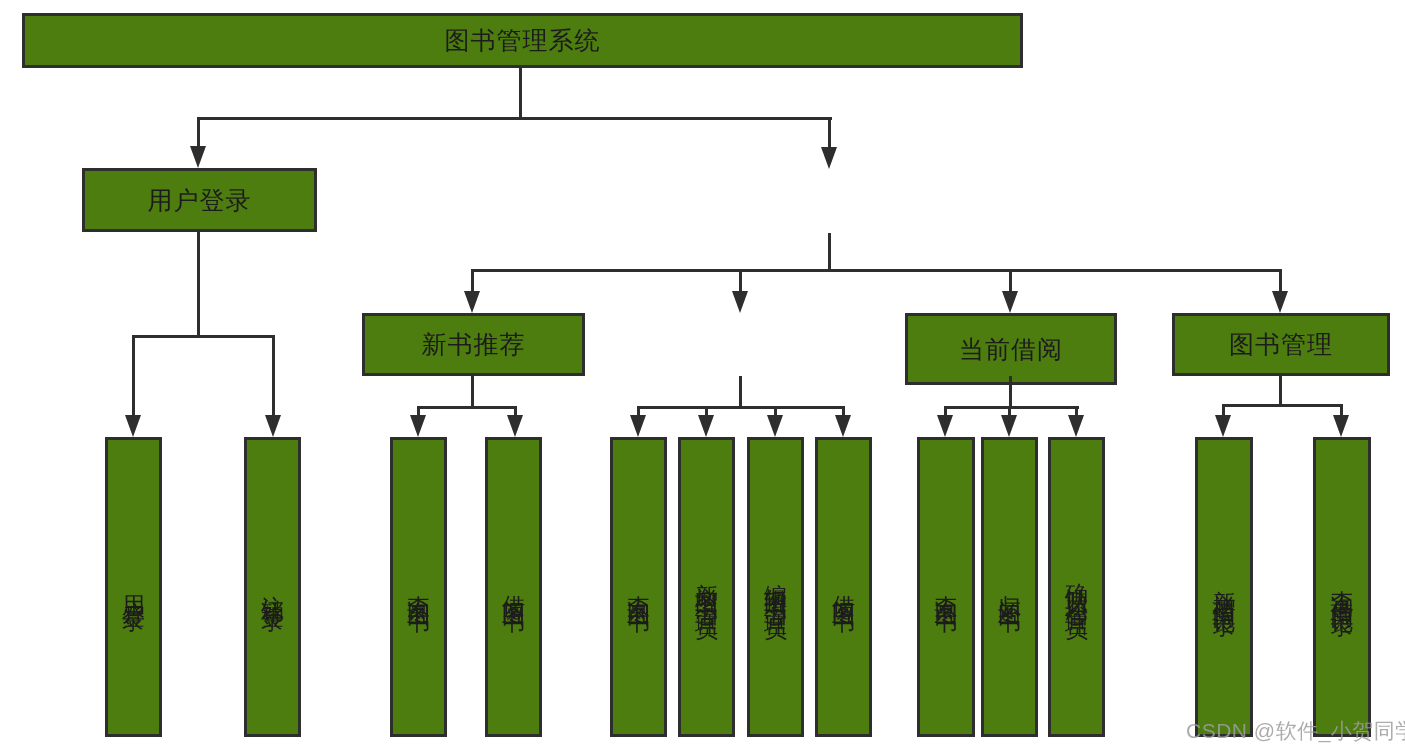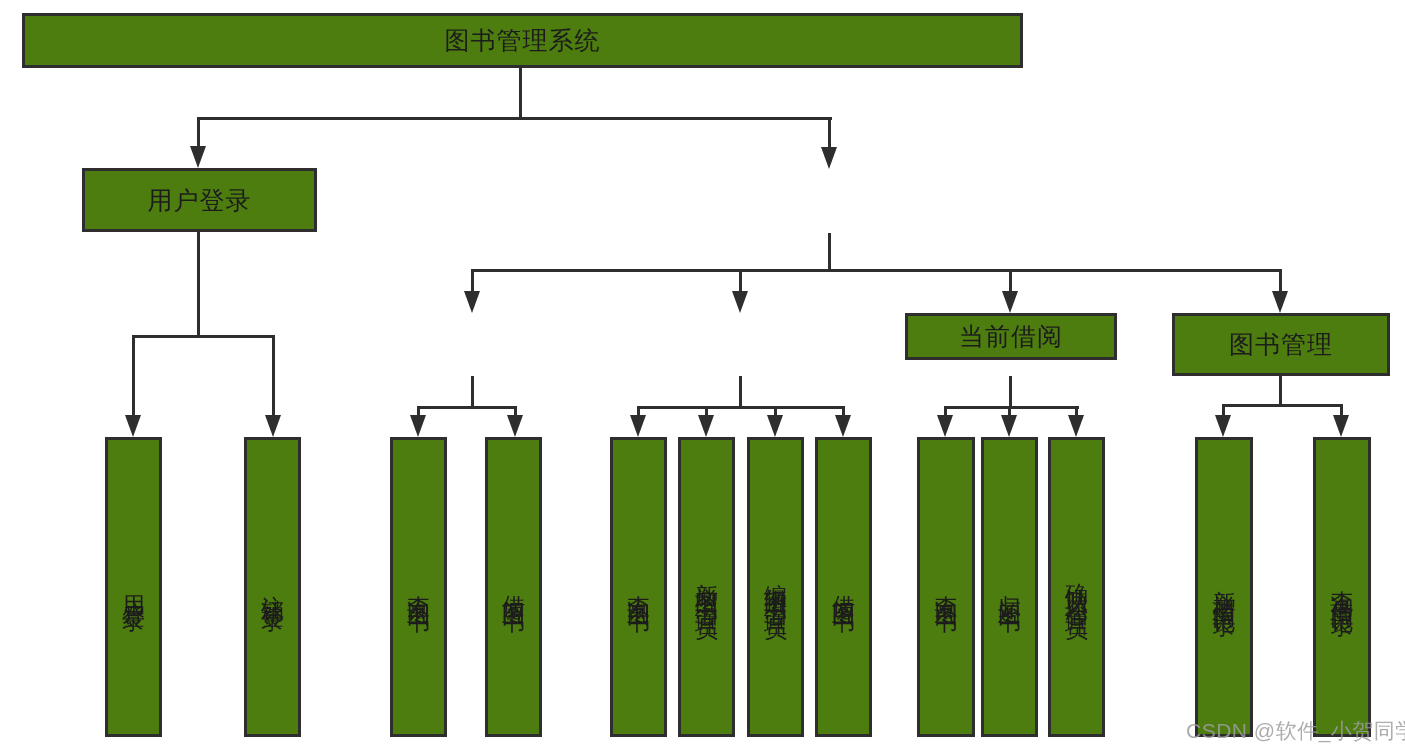--- a/index.html
+++ b/index.html
@@ -61,21 +61,24 @@
 <div class="canvas">
 
   <div class="box" style="left:22px;top:13px;width:1001px;height:55px">
     <span class="hlabel">图书管理系统</span>
   </div>
 
   <div class="box" style="left:82px;top:168px;width:235px;height:64px">
     <span class="hlabel">用户登录</span>
   </div>
 
-  <div class="box" style="left:905px;top:313px;width:212px;height:47px">
+  <div class="box" style="left:362px;top:313px;width:223px;height:63px">
+    <span class="hlabel">新书推荐</span>
+  </div>
+  <div class="box" style="left:905px;top:313px;width:212px;height:72px">
     <span class="hlabel">当前借阅</span>
   </div>
   <div class="box" style="left:1172px;top:313px;width:218px;height:63px">
     <span class="hlabel">图书管理</span>
   </div>
 
   <div class="box leaf" style="left:105px;top:437px;width:57px;height:300px">
     <span class="vlabel">用户登录</span>
   </div>
   <div class="box leaf" style="left:244px;top:437px;width:57px;height:300px">

